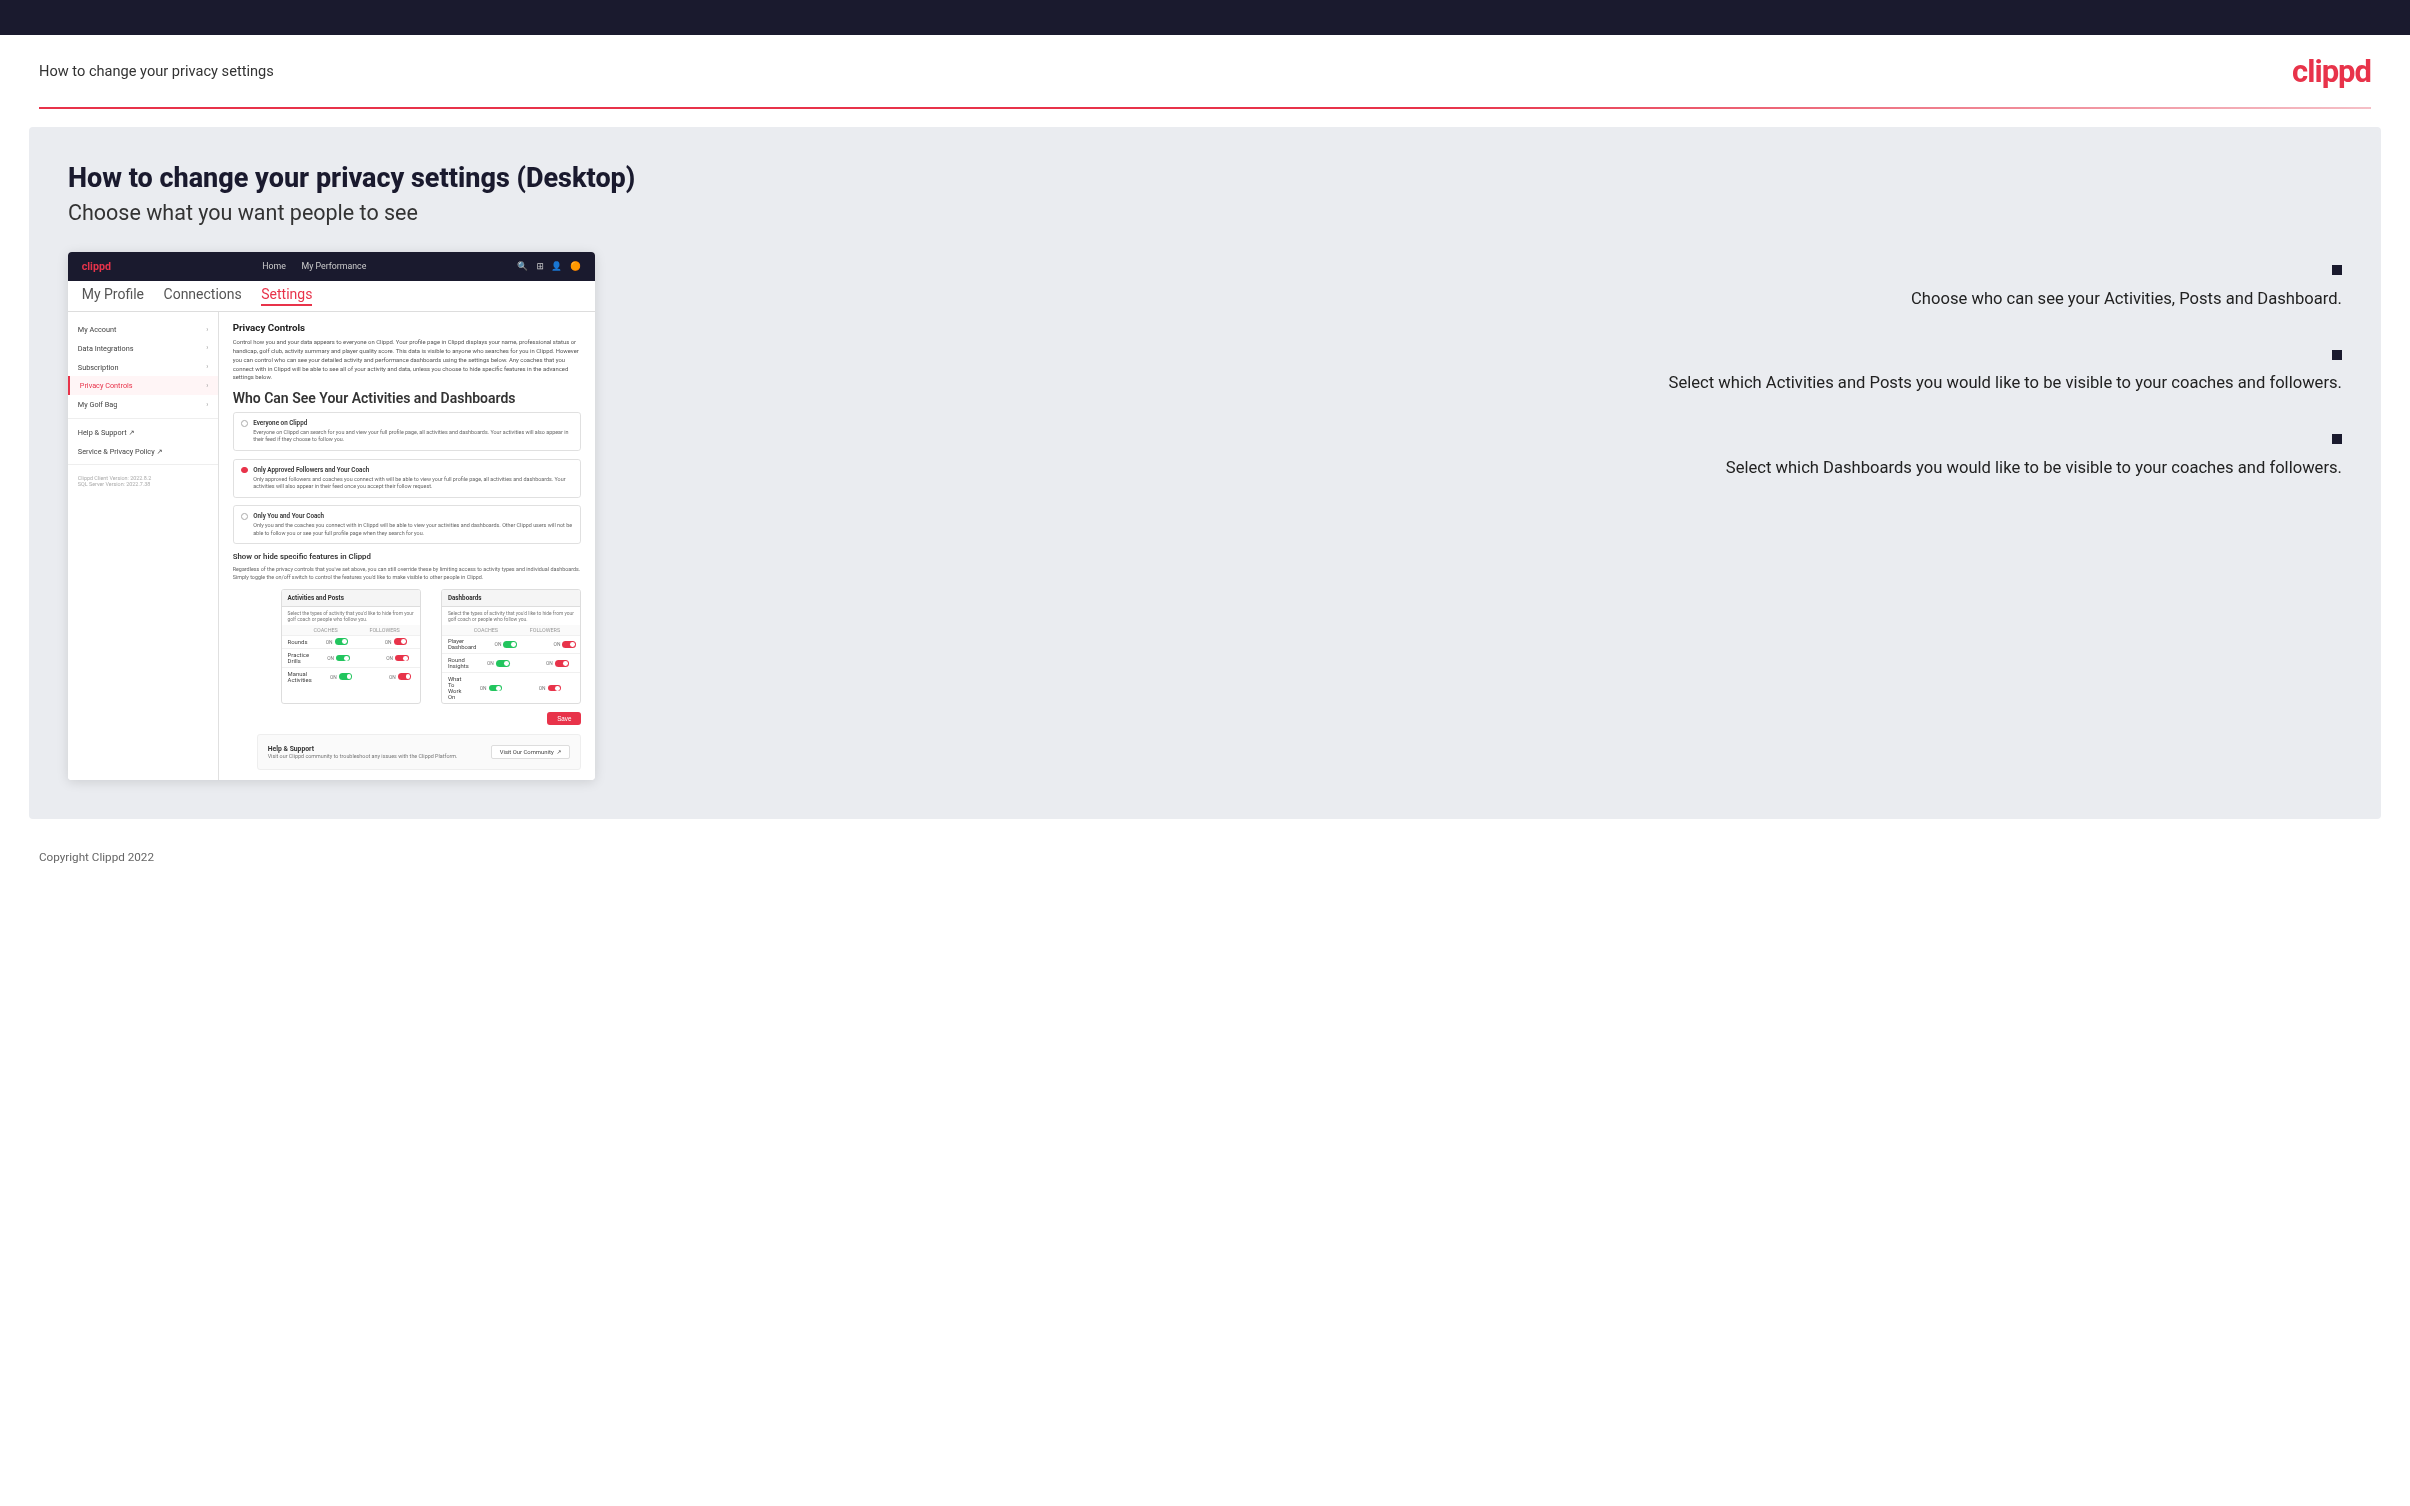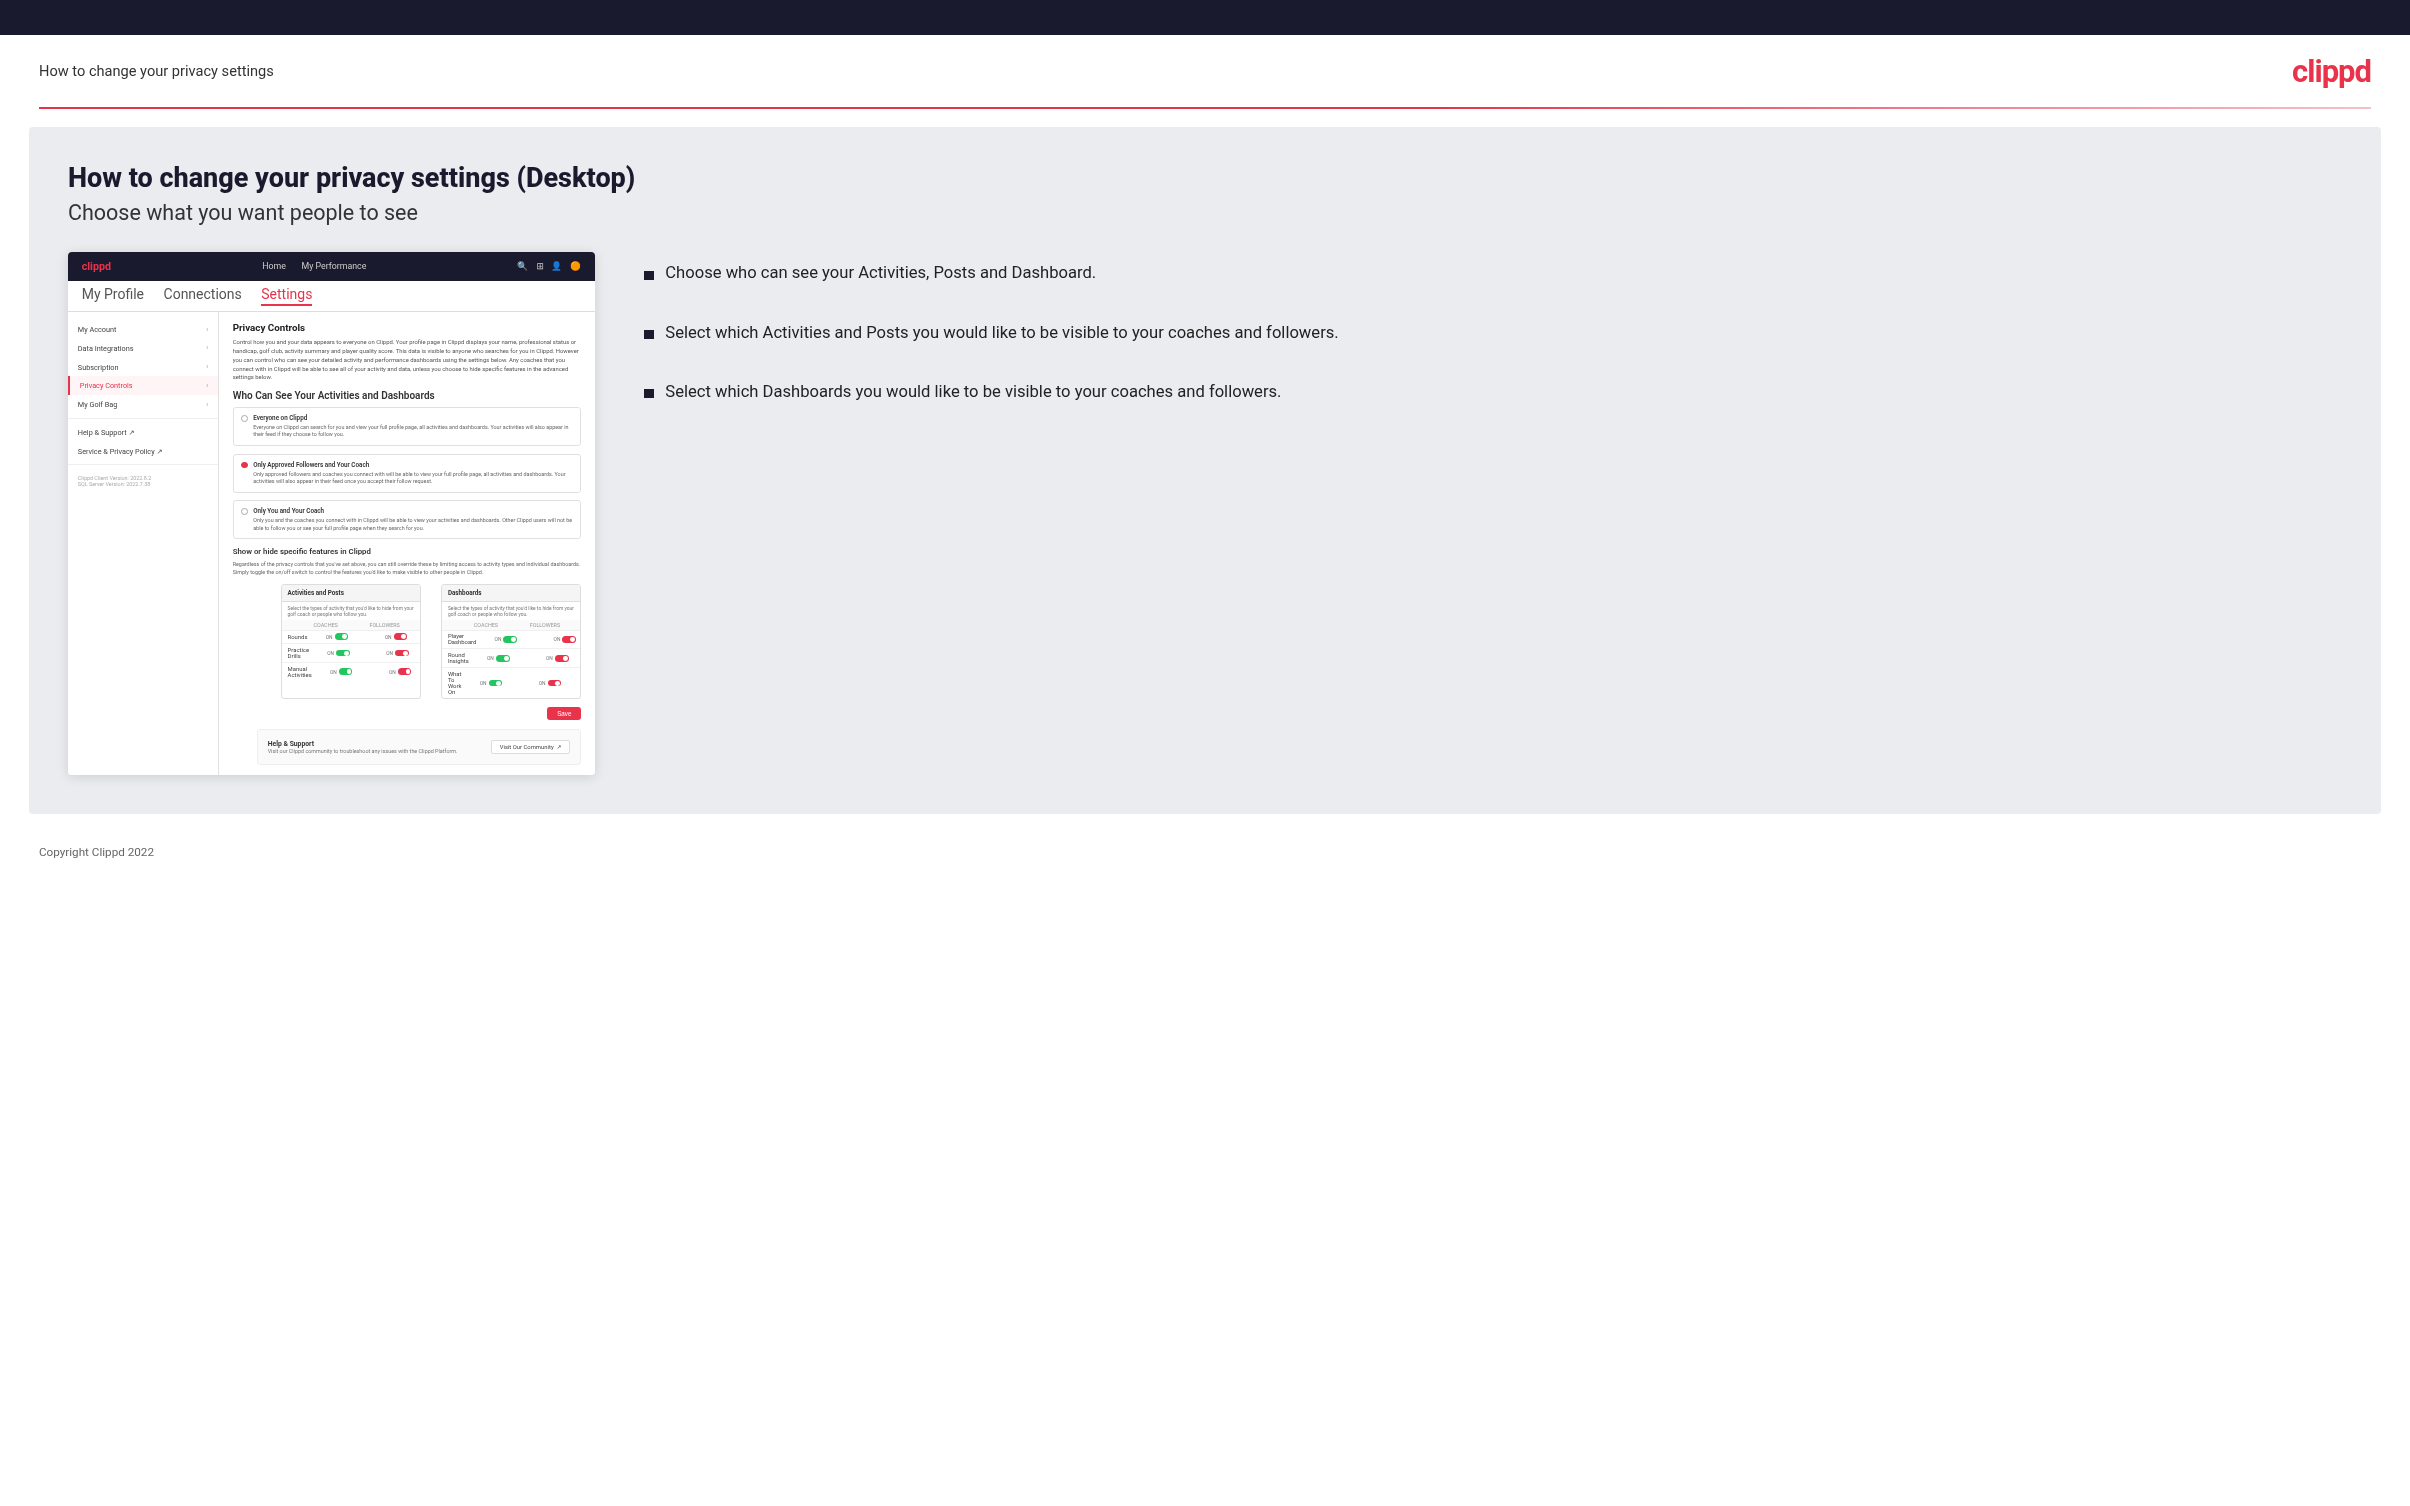--- a/index.html
+++ b/index.html
@@ -190,21 +190,21 @@
     }
 
     .privacy-desc {
       font-size: 5.9px;
       color: #555;
       line-height: 1.5;
       margin-bottom: 7.8px;
     }
 
     .section-title {
-      font-size: 10px;
+      font-size: 14px;
       font-weight: 600;
       color: #333;
       margin-bottom: 5.9px;
     }
 
     .radio-option {
       display: flex;
       align-items: flex-start;
       gap: 4.9px;
       margin-bottom: 7.8px;
@@ -409,22 +409,23 @@
 
     .bullet-list {
       list-style: none;
       display: flex;
       flex-direction: column;
       gap: 35px;
     }
 
     .bullet-item {
       display: flex;
-      align-items: center;
+      align-items: flex-end;
       gap: 11.7px;
+      flex-direction: column;
     }
 
     .bullet-square {
       width: 9.8px;
       height: 9.8px;
       background: #1a1a2e;
       flex-shrink: 0;
       margin-top: 3.9px;
     }
 

